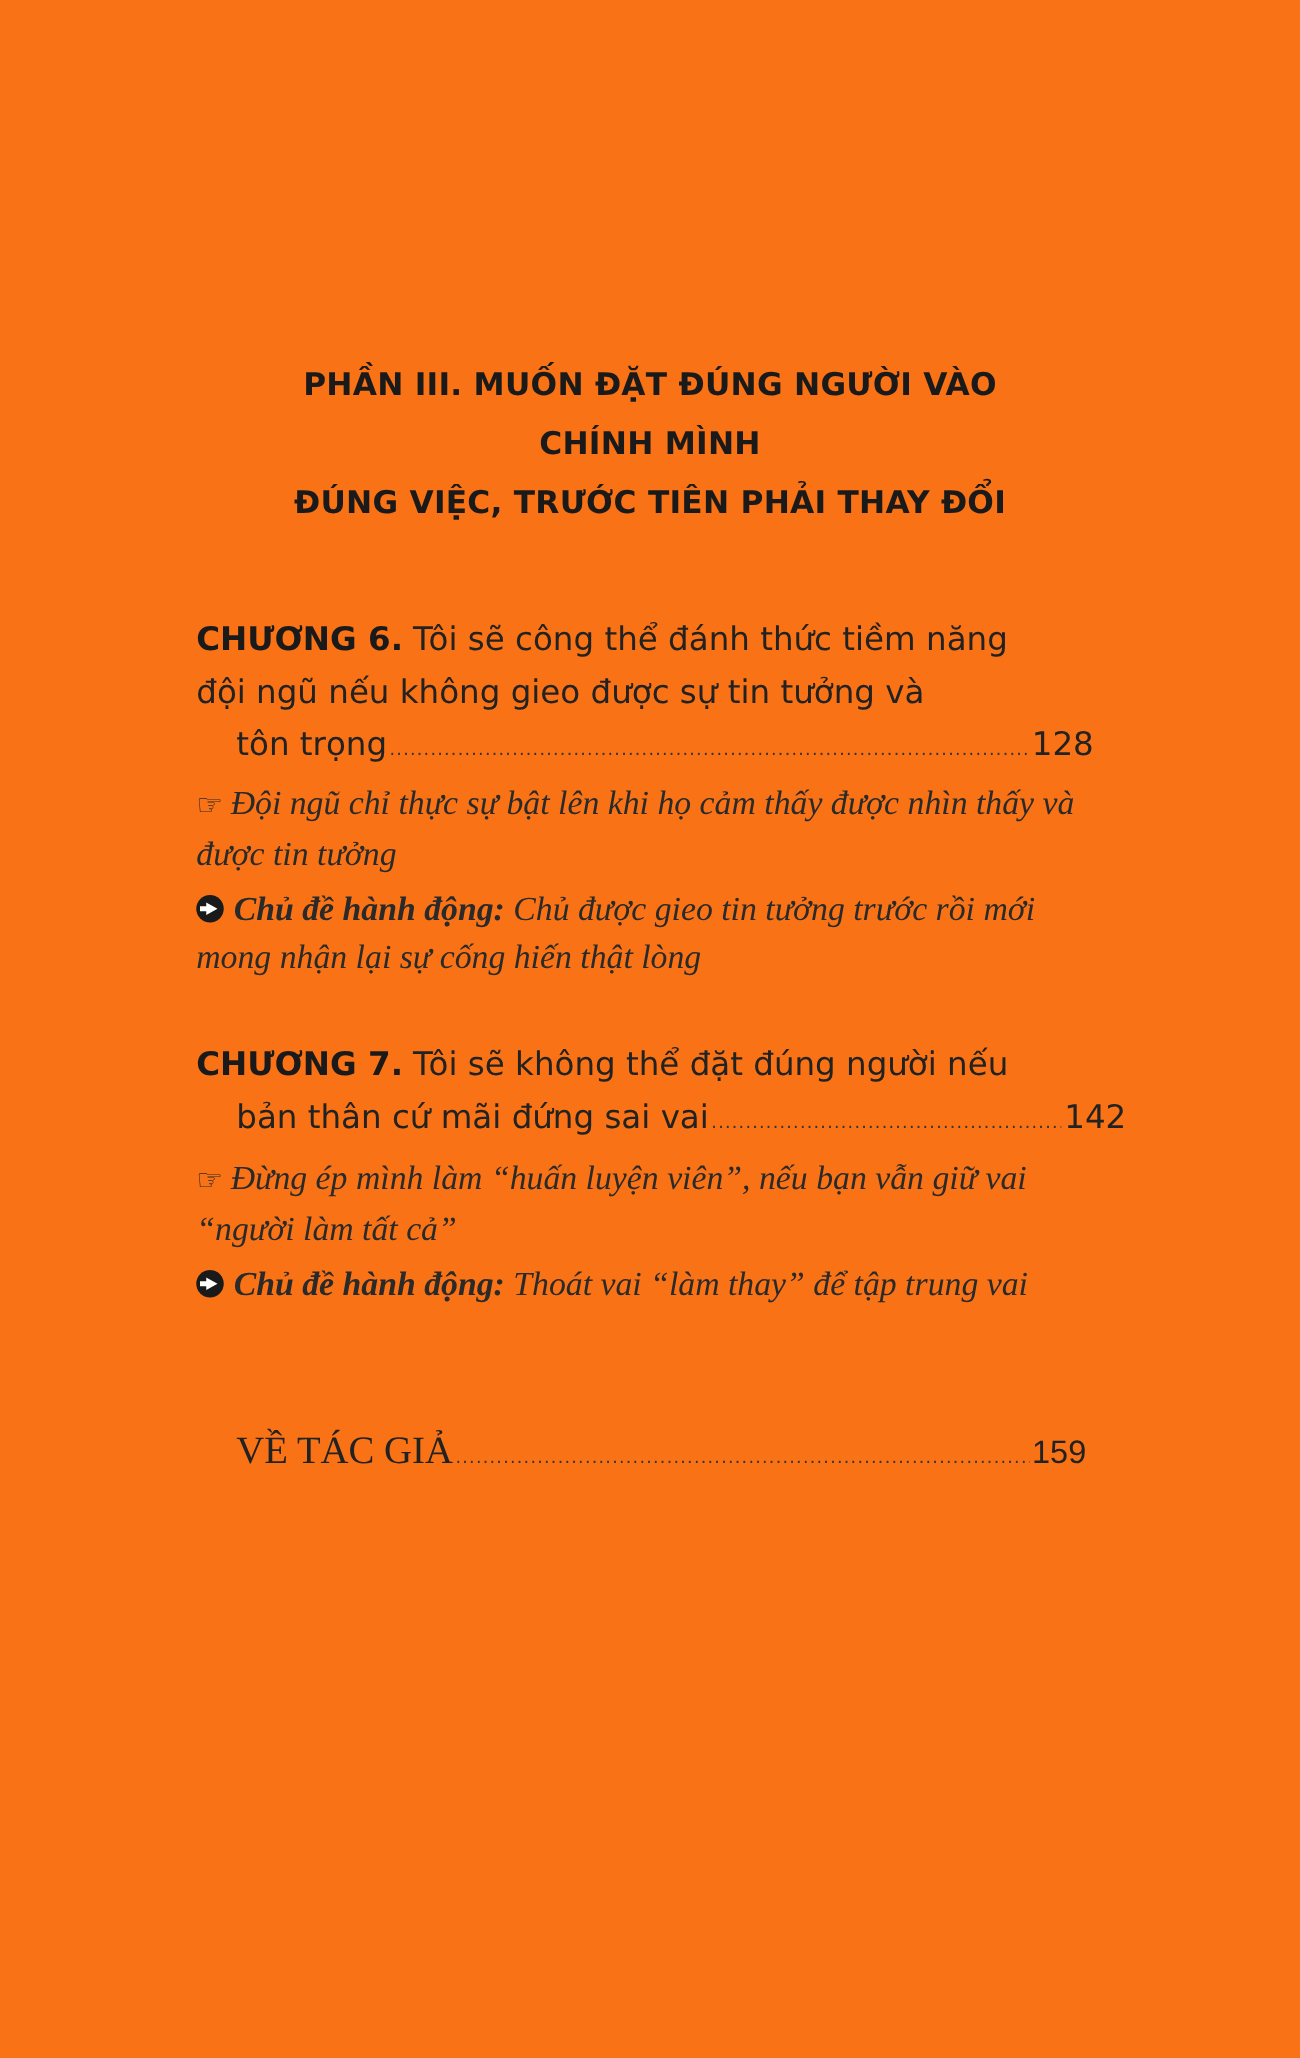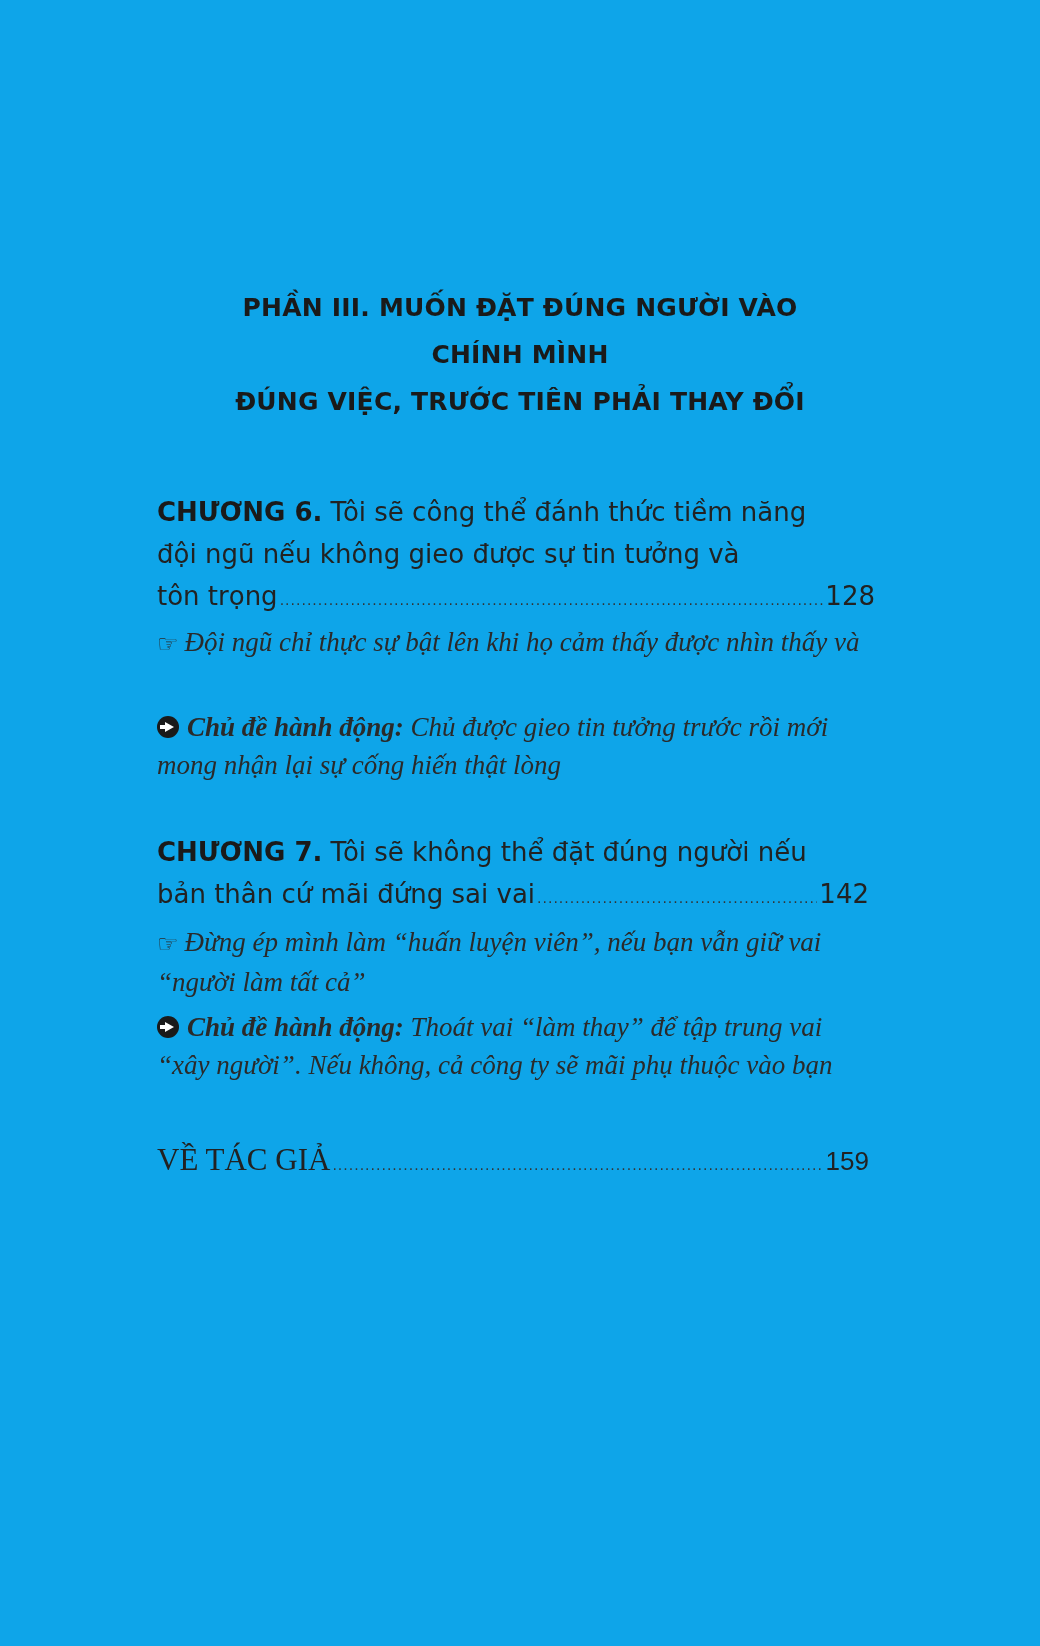--- a/index.html
+++ b/index.html
@@ -1,34 +1,34 @@
 <!DOCTYPE html>
 <html><head>
 <meta charset="utf-8">
 <style>
   html, body { margin: 0; padding: 0; background: #ffffff; }
   body { width: 1040px; height: 1646px; position: relative; overflow: hidden; color: #1c1c1c; }
-  .page { position: absolute; left: 0; top: 0; width: 1040px; height: 1646px; background: #0ea5e9; }
+  .page { position: absolute; left: 0; top: 0; width: 1040px; height: 1646px; background: #f97316; }
 
   .part-title {
     position: absolute; left: 150px; width: 740px; top: 284px;
     text-align: center;
     font-family: "DejaVu Sans", sans-serif; font-weight: bold;
     font-size: 25px; line-height: 47px; letter-spacing: 0.2px; color: #1a1a1a;
   }
   .part-title div { white-space: nowrap; }
 
   .sans { font-family: "DejaVu Sans", sans-serif; }
 
   .block { position: absolute; left: 157px; width: 718px; }
 
   .chapter { font-size: 26px; line-height: 42px; color: #222; }
   .chapter .line { white-space: nowrap; display: flex; align-items: center; }
   .chapter .label { font-weight: bold; color: #1a1a1a; margin-right: 8px; }
-  .leader-line { display: flex; align-items: baseline; }
+  .leader-line { display: flex; align-items: baseline; margin-left: 32px; }
   .leader-text { white-space: nowrap; }
   .leader-dots {
     flex: 1; overflow: hidden; white-space: nowrap; margin: 0 2px;
     font-size: 14px; letter-spacing: 1px; color: #333;
   }
   .page-num { white-space: nowrap; }
 
   .note {
     font-family: "Liberation Serif", "DejaVu Serif", serif;
     font-style: italic; font-size: 27px; line-height: 38px; color: #2a2a2a;
@@ -75,20 +75,21 @@
       <span class="leader-text">tôn trọng</span>
       <span class="leader-dots">......................................................................................................................................................................................................................................................</span>
       <span class="page-num">128</span>
     </div>
   </div>
 
   <div class="block note" style="top:623px;">
     <div>
       <span class="icon hand-icon">☞</span><span>Đội ngũ chỉ thực sự bật lên khi họ cảm thấy được nhìn thấy và</span>
     </div>
+    <div>được tin tưởng</div>
   </div>
 
   <div class="block note" style="top:708px;">
     <div>
       <span class="arrow-icon"></span><span class="bold">Chủ đề hành động:</span>
       <span>Chủ được gieo tin tưởng trước rồi mới</span>
     </div>
     <div>mong nhận lại sự cống hiến thật lòng</div>
   </div>
 
@@ -109,21 +110,20 @@
       <span class="icon hand-icon">☞</span><span>Đừng ép mình làm “huấn luyện viên”, nếu bạn vẫn giữ vai</span>
     </div>
     <div>“người làm tất cả”</div>
   </div>
 
   <div class="block note" style="top:1008px;">
     <div>
       <span class="arrow-icon"></span><span class="bold">Chủ đề hành động:</span>
       <span>Thoát vai “làm thay” để tập trung vai</span>
     </div>
-    <div>“xây người”. Nếu không, cả công ty sẽ mãi phụ thuộc vào bạn</div>
   </div>
 
   <div class="block author" style="top:1139px; width:712px;">
     <div class="leader-line">
       <span class="leader-text">VỀ TÁC GIẢ</span>
       <span class="leader-dots sans">......................................................................................................................................................................................................................................................</span>
       <span class="page-num">159</span>
     </div>
   </div>
 

